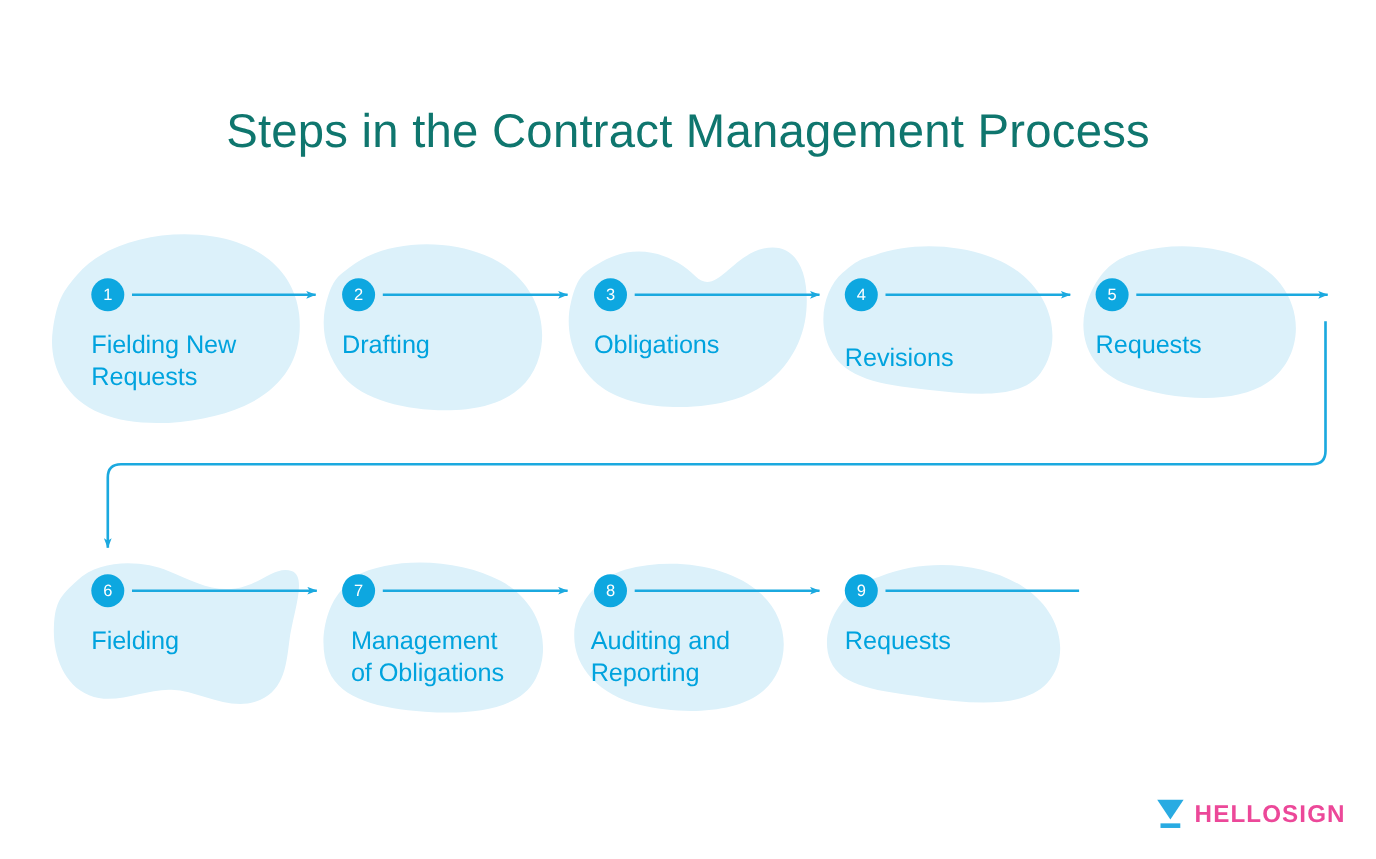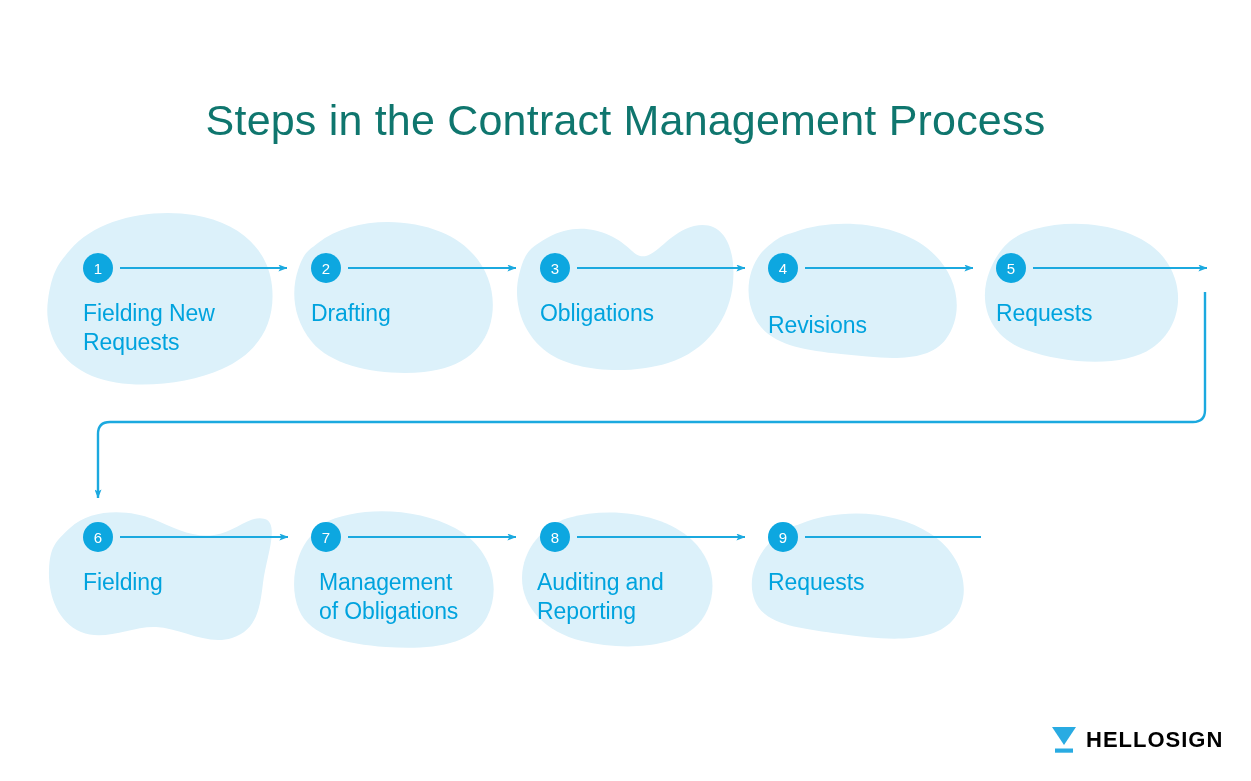--- a/index.html
+++ b/index.html
@@ -75,21 +75,21 @@
   .logo-mark {
     width: 26px;
     height: 28px;
     display: block;
   }
   .logo-text {
     font-family: "Liberation Sans", sans-serif;
     font-size: 22px;
     font-weight: bold;
     letter-spacing: 1.0px;
-    color: #000000;
+    color: #ec4899;
     line-height: 1;
   }
 </style>
 </head>
 <body>
 
 <svg id="canvas" viewBox="0 0 1251 781" xmlns="http://www.w3.org/2000/svg">
   <defs>
     <marker id="arrowhead" markerWidth="9" markerHeight="7" refX="8.6" refY="3.5" orient="auto" markerUnits="userSpaceOnUse">
       <path d="M0,0 L9,3.5 L0,7 L2.1,3.5 Z" fill="#1BA9DF"></path>

